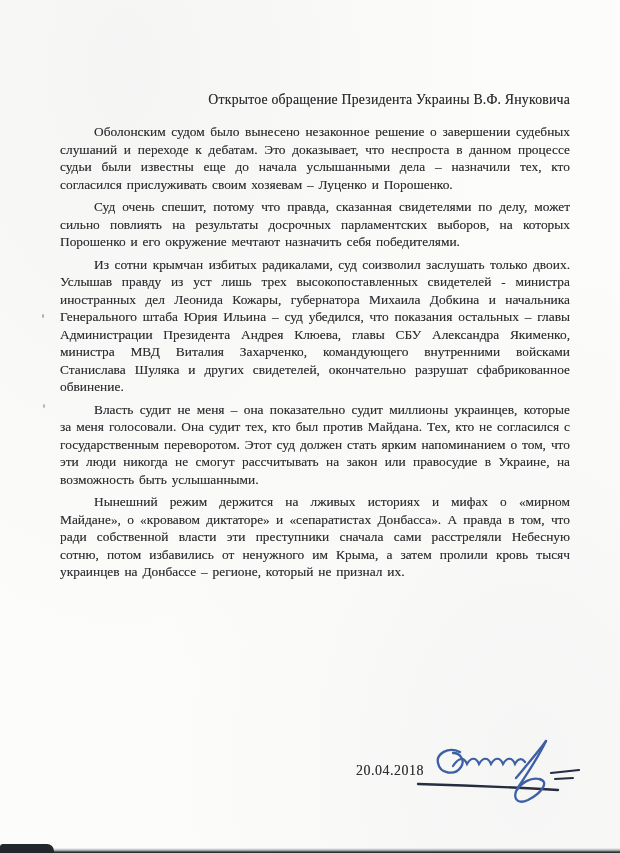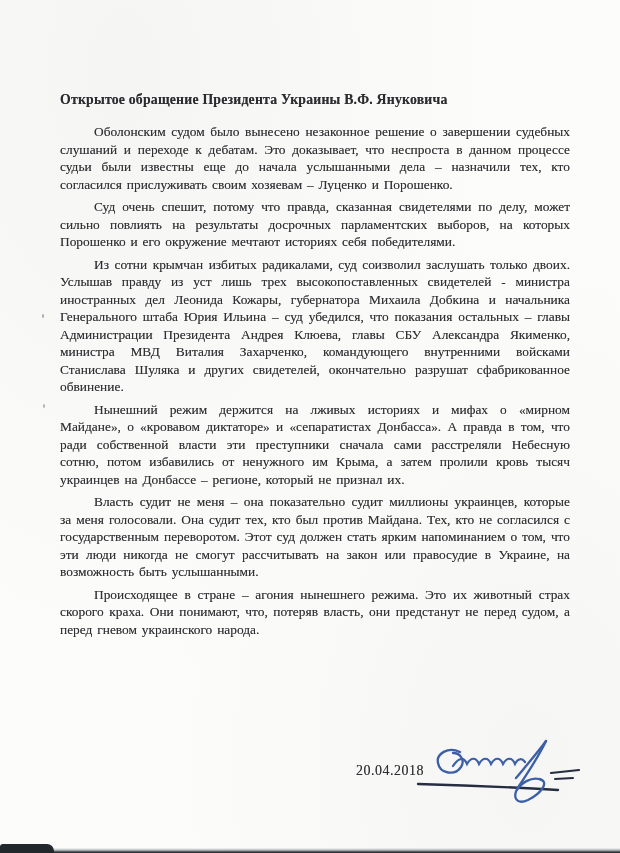--- a/index.html
+++ b/index.html
@@ -22,22 +22,22 @@
   }
   .content {
     position: absolute;
     left: 60px;
     top: 92px;
     width: 510px;
   }
   .doc-title {
     margin: 0 0 15px 0;
     font-size: 13.8px;
-    font-weight: bold;
-    text-align: left;
+    font-weight: normal;
+    text-align: right;
     letter-spacing: 0.2px;
     color: #2c2c30;
     text-shadow: 0 0 0.5px rgba(44,44,48,0.55);
   }
   .doc-paragraph {
     margin: 0 0 5px 0;
     font-size: 13.4px;
     line-height: 17.5px;
     text-align: justify;
     text-indent: 34px;
@@ -98,25 +98,24 @@
   }
 </style>
 </head>
 <body>
 
 <div class="page">
 
   <div class="content">
     <h1 class="doc-title">Открытое обращение Президента Украины В.Ф. Януковича</h1>
     <p class="doc-paragraph">Оболонским судом было вынесено незаконное решение о завершении судебных слушаний и переходе к дебатам. Это доказывает, что неспроста в данном процессе судьи были известны еще до начала услышанными дела – назначили тех, кто согласился прислуживать своим хозяевам – Луценко и Порошенко.</p>
-    <p class="doc-paragraph">Суд очень спешит, потому что правда, сказанная свидетелями по делу, может сильно повлиять на результаты досрочных парламентских выборов, на которых Порошенко и его окружение мечтают историях себя победителями.</p>
+    <p class="doc-paragraph">Суд очень спешит, потому что правда, сказанная свидетелями по делу, может сильно повлиять на результаты досрочных парламентских выборов, на которых Порошенко и его окружение мечтают назначить себя победителями.</p>
     <p class="doc-paragraph">Из сотни крымчан избитых радикалами, суд соизволил заслушать только двоих. Услышав правду из уст лишь трех высокопоставленных свидетелей - министра иностранных дел Леонида Кожары, губернатора Михаила Добкина и начальника Генерального штаба Юрия Ильина – суд убедился, что показания остальных – главы Администрации Президента Андрея Клюева, главы СБУ Александра Якименко, министра МВД Виталия Захарченко, командующего внутренними войсками Станислава Шуляка и других свидетелей, окончательно разрушат сфабрикованное обвинение.</p>
+    <p class="doc-paragraph">Власть судит не меня – она показательно судит миллионы украинцев, которые за меня голосовали. Она судит тех, кто был против Майдана. Тех, кто не согласился с государственным переворотом. Этот суд должен стать ярким напоминанием о том, что эти люди никогда не смогут рассчитывать на закон или правосудие в Украине, на возможность быть услышанными.</p>
     <p class="doc-paragraph">Нынешний режим держится на лживых историях и мифах о «мирном Майдане», о «кровавом диктаторе» и «сепаратистах Донбасса». А правда в том, что ради собственной власти эти преступники сначала сами расстреляли Небесную сотню, потом избавились от ненужного им Крыма, а затем пролили кровь тысяч украинцев на Донбассе – регионе, который не признал их.</p>
-    <p class="doc-paragraph">Власть судит не меня – она показательно судит миллионы украинцев, которые за меня голосовали. Она судит тех, кто был против Майдана. Тех, кто не согласился с государственным переворотом. Этот суд должен стать ярким напоминанием о том, что эти люди никогда не смогут рассчитывать на закон или правосудие в Украине, на возможность быть услышанными.</p>
-    <p class="doc-paragraph">Происходящее в стране – агония нынешнего режима. Это их животный страх скорого краха. Они понимают, что, потеряв власть, они предстанут не перед судом, а перед гневом украинского народа.</p>
   </div>
 
   <div class="signature-block">
     <span class="doc-date">20.04.2018</span>
     <svg class="signature-svg" viewBox="0 0 180 82" fill="none" xmlns="http://www.w3.org/2000/svg">
 
       <path d="M 10 52 C 50 53, 100 55, 150 58" stroke="#262d40" stroke-width="2.4" stroke-linecap="round"></path>
 
       <path d="M 52 20 C 40 14, 28 22, 30 31 C 32 42, 47 44, 53 35 C 57 29, 53 21, 45 21" stroke="#3c5fa6" stroke-width="2.3" stroke-linecap="round"></path>
 

